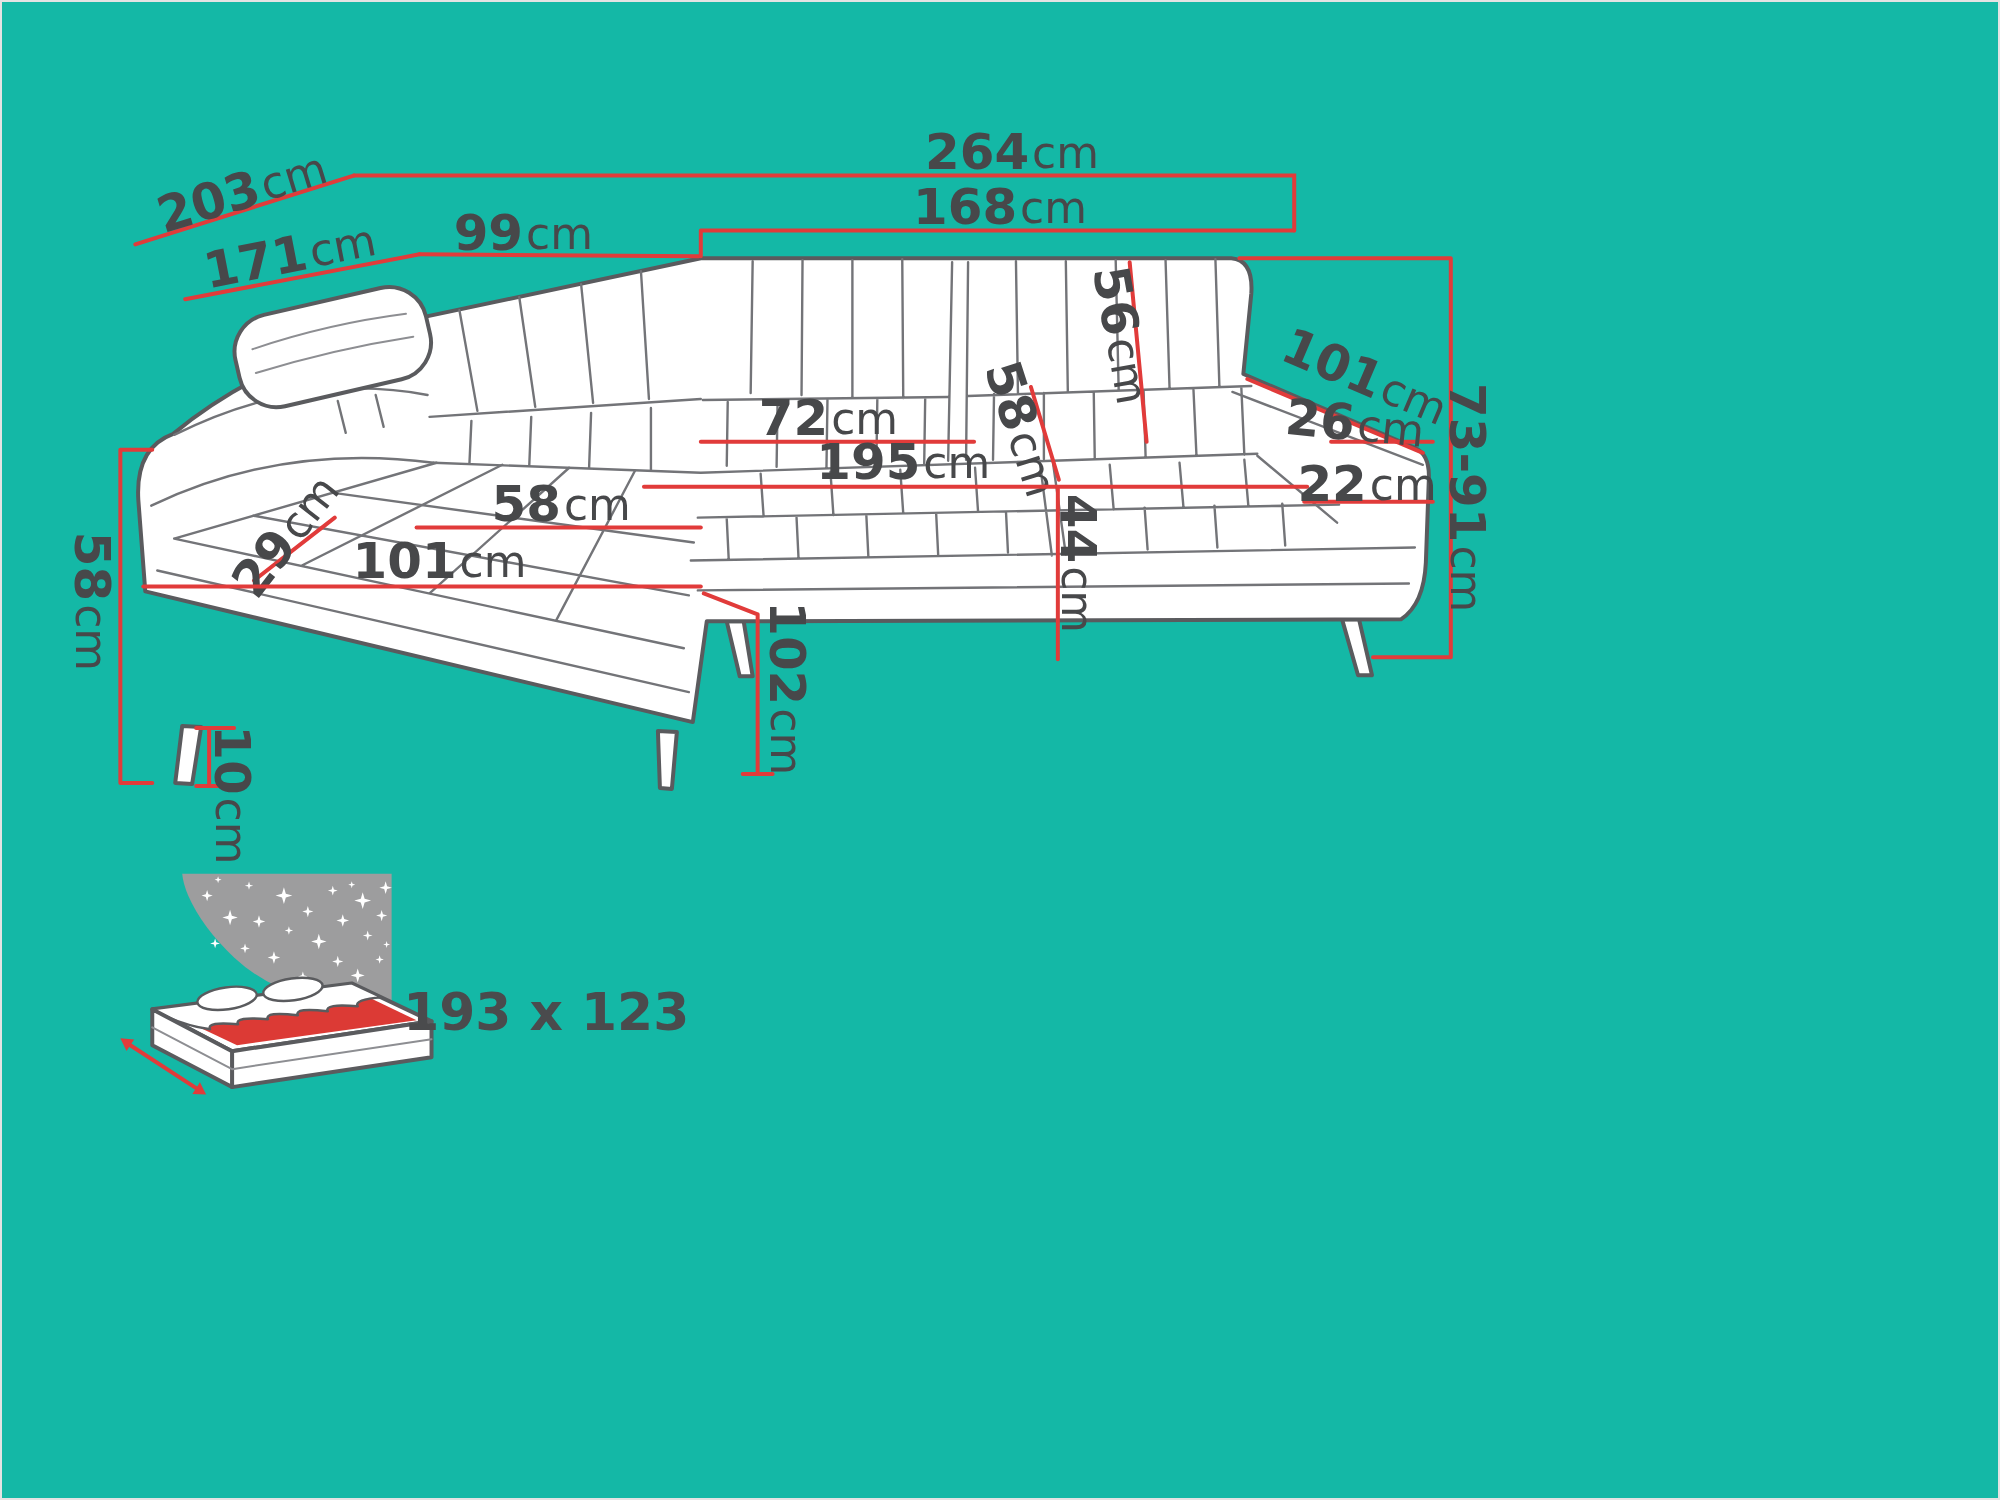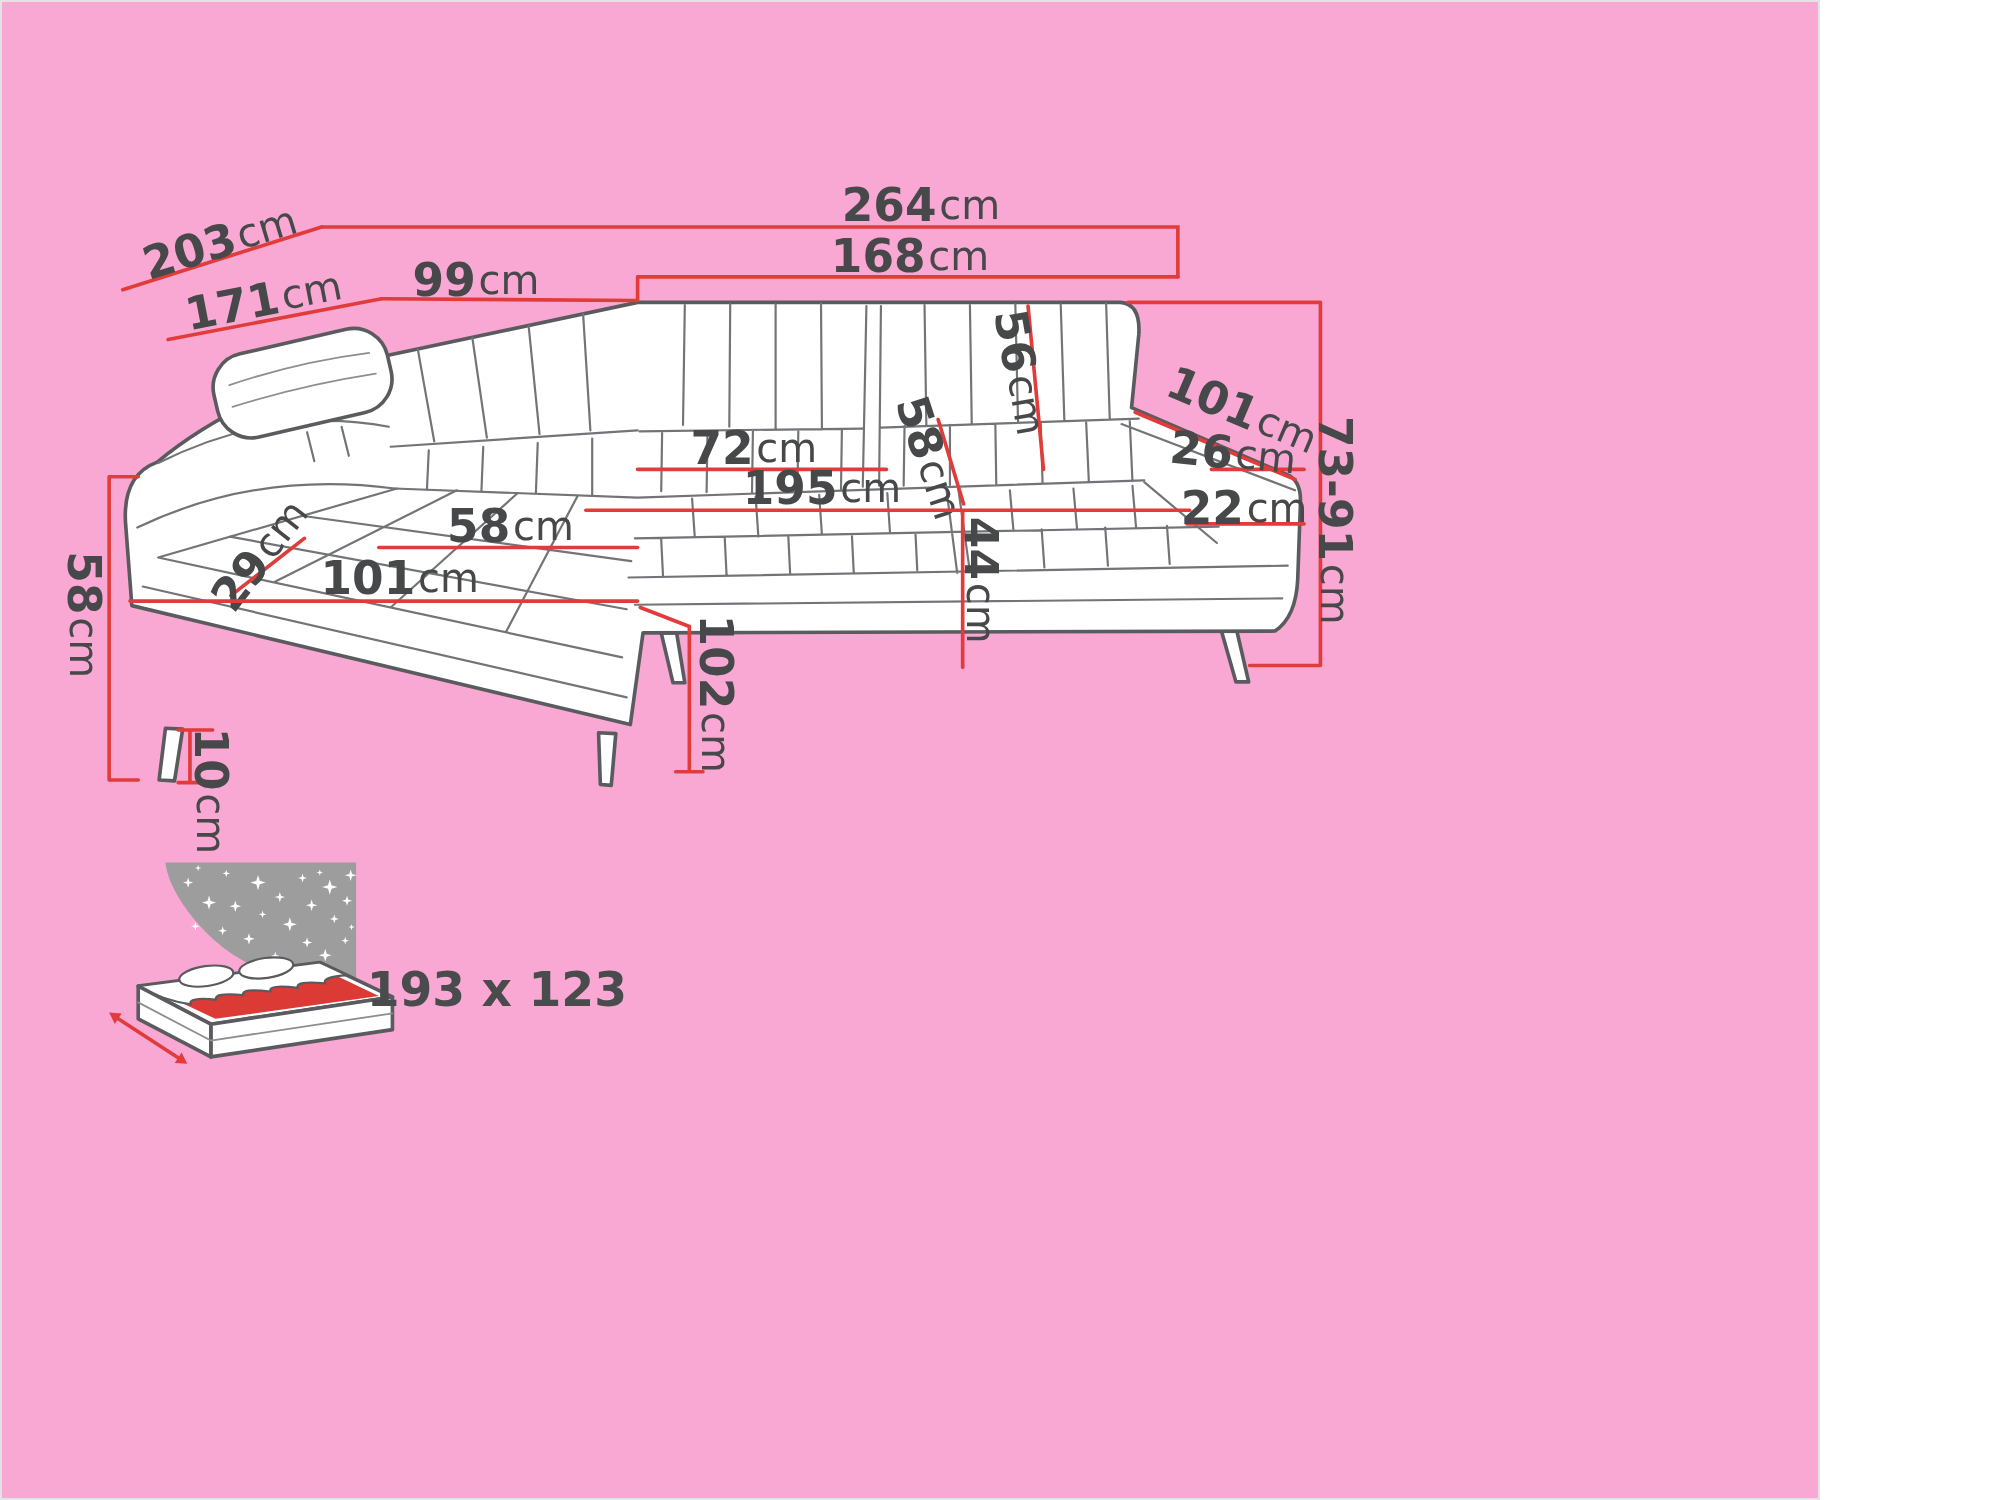--- a/index.html
+++ b/index.html
@@ -1,16 +1,16 @@
 <!DOCTYPE html>
 <html><head>
 <meta charset="utf-8">
 <style>
   html,body{margin:0;padding:0;background:#fff}
-  .stage{position:relative;width:1820px;height:1500px;background:#f9a8d4;
+  .stage{position:relative;width:2000px;height:1500px;background:#14b8a6;
          box-sizing:border-box;border:2px solid #e3e3e3;overflow:hidden}
   svg{display:block;width:100%;height:100%}
   .outline{fill:#ffffff;stroke:#5a5b5e;stroke-width:4;stroke-linejoin:round;stroke-linecap:round}
   .seam{fill:none;stroke:#737478;stroke-width:2.4;stroke-linecap:round}
   .seam-light{fill:none;stroke:#8d8e92;stroke-width:2;stroke-linecap:round}
   .dim{fill:none;stroke:#e13b3a;stroke-width:4;stroke-linecap:round}
   text{font-family:"DejaVu Sans","Liberation Sans",sans-serif}
   .num{font-size:50px;font-weight:700;fill:#47484a}
   .unit{font-size:44px;font-weight:400;fill:#47484a}
   .bed-num{font-size:52px;font-weight:700;fill:#4a4b4d}

